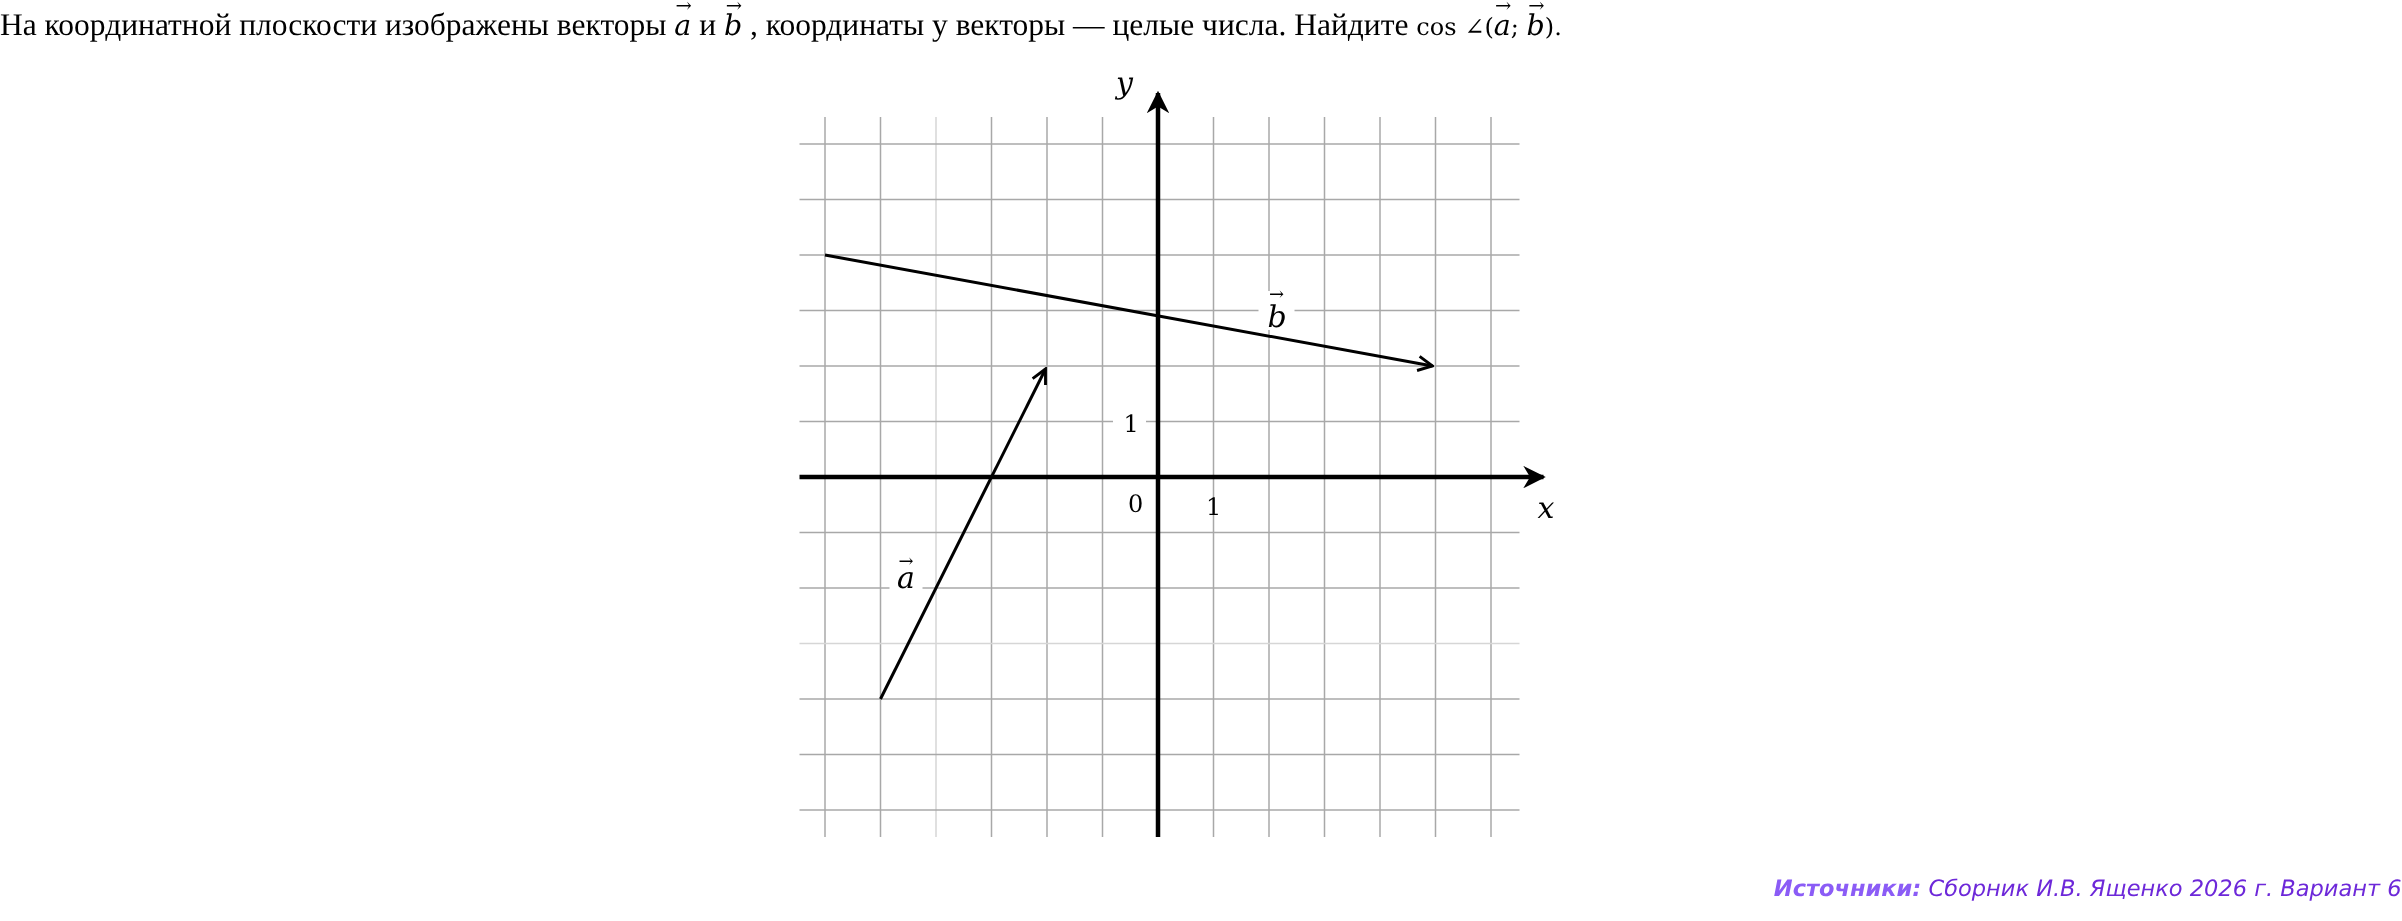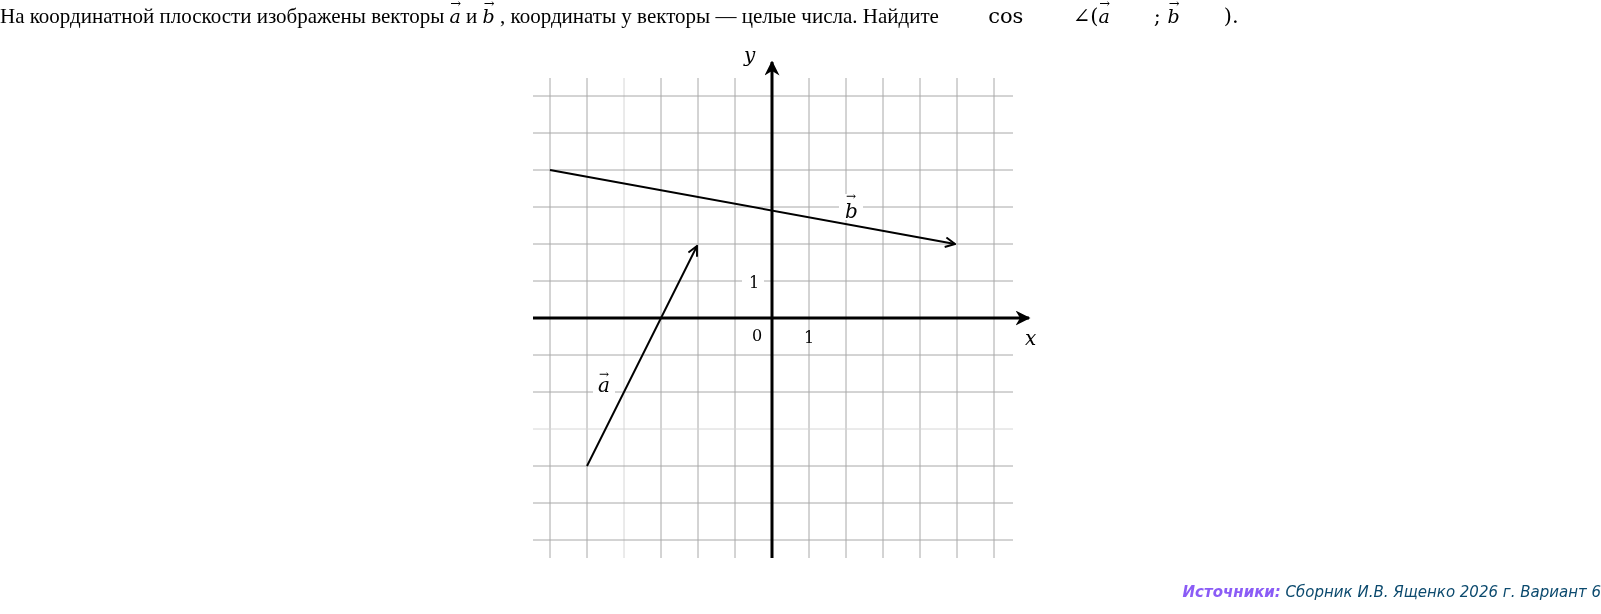--- a/index.html
+++ b/index.html
@@ -24,22 +24,21 @@
       white-space: nowrap;
     }
     .math {
       font-family: "DejaVu Serif", "Liberation Serif", serif;
       font-style: italic;
       font-size: 19px;
     }
     .math-up {
       font-family: "DejaVu Serif", "Liberation Serif", serif;
       font-style: normal;
-      font-size: 21px;
-      margin-left: 44px;
+      font-size: 16px;
     }
     .vec {
       position: relative;
       display: inline-block;
     }
     .vec::before {
       content: "\2192";
       position: absolute;
       left: 50%;
       top: -12px;
@@ -57,21 +56,21 @@
     .source {
       position: absolute;
       right: 0;
       top: 583px;
       font-family: "DejaVu Sans", "Liberation Sans", sans-serif;
       font-style: italic;
       font-size: 15px;
       white-space: nowrap;
     }
     .source-label { color: #8b5cf6; font-weight: bold; }
-    .source-value { color: #0c4a6e; }
+    .source-value { color: #6d28d9; }
     svg text {
       font-family: "DejaVu Serif", "Liberation Serif", serif;
     }
   </style>
 </head>
 <body>
 
 <div class="problem-text">
   <span>На координатной плоскости изображены векторы </span>
   <span class="math vec">a</span>

